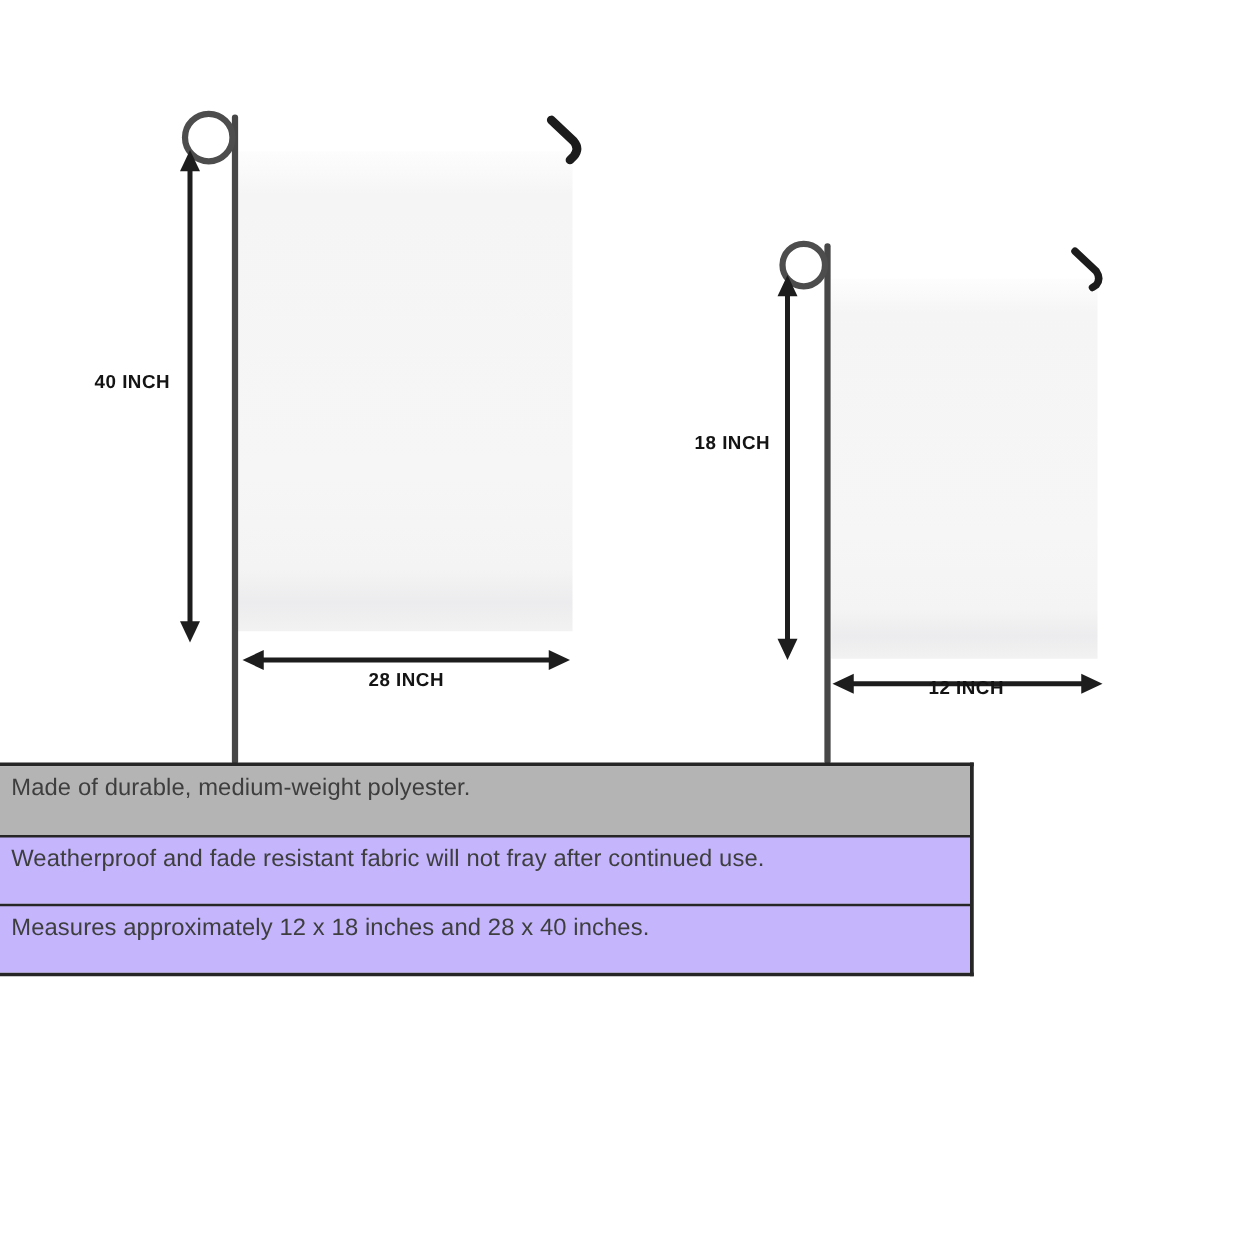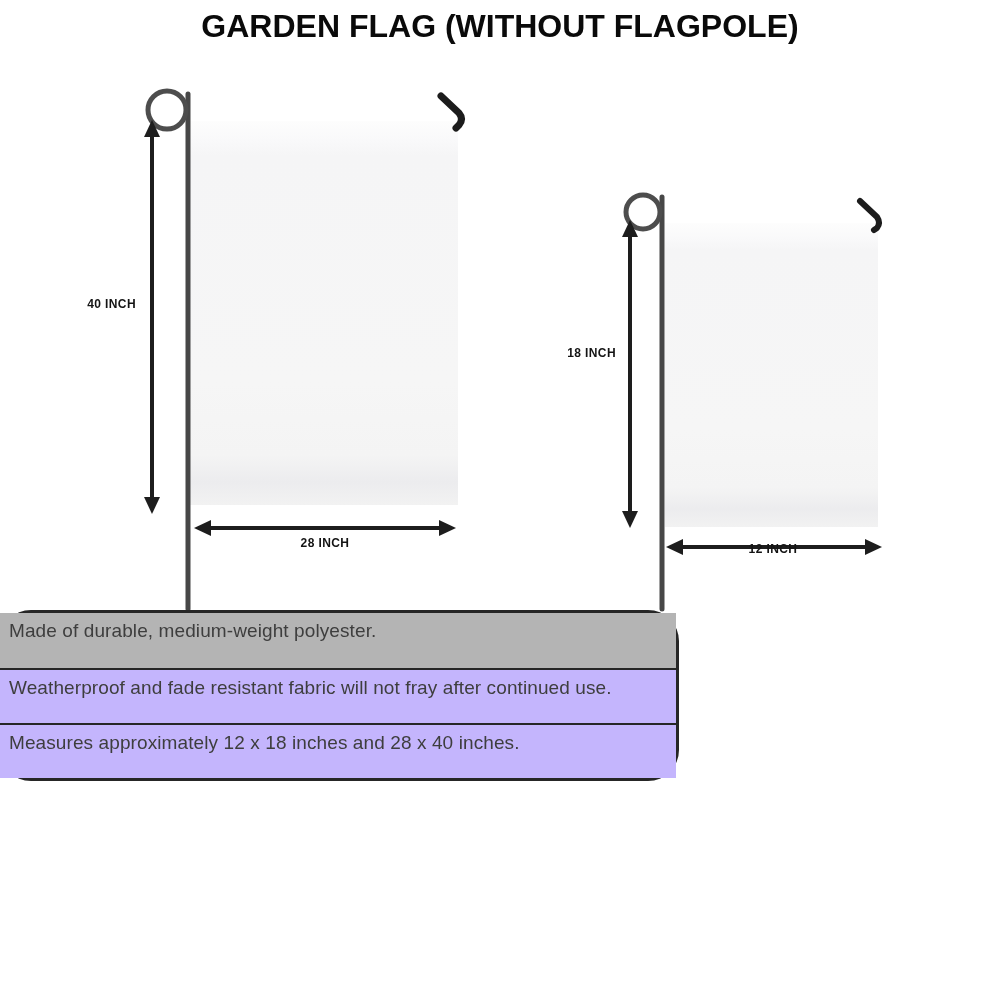--- a/index.html
+++ b/index.html
@@ -23,51 +23,49 @@
       #f6f6f6 68%, #f4f4f4 87%, #ececee 94%, #f2f2f2 100%);
   }
   .flag-large { left:188px; top:121px; width:270px; height:384px; }
   .flag-small { left:665px; top:223px; width:213px; height:304px; }
   .hw { position:absolute; }
   .hw-large { left:135px; top:80px; }
   .hw-small { left:610px; top:185px; }
   .dim-arrow { position:absolute; }
   .dim-label {
     position:absolute; color:#141414; font-weight:700;
-    font-size:12px; letter-spacing:0.4px; white-space:nowrap;
+    font-size:15px; letter-spacing:0.4px; white-space:nowrap;
   }
   .lbl-right { text-align:right; }
   .lbl-center { text-align:center; }
   #lbl-40 { left:30px;  top:297px; width:106px; }
   #lbl-28 { left:225px; top:536px; width:200px; }
   #lbl-18 { left:510px; top:346px; width:106px; }
   #lbl-12 { left:673px; top:542px; width:200px; }
   
   .features {
-    position:absolute; left:0; top:610px; width:679px;
+    position:absolute; left:0; top:610px; width:779px;
     border-top:3px solid #262626;
     border-right:3px solid #262626;
     border-bottom:3px solid #262626;
-    border-radius:31px;
   }
   .feature-row {
     height:55px; padding:7px 12px 0 9px;
     font-size:19px; color:#3e3e3e; letter-spacing:0.1px;
     background:#c4b5fd;
   }
   .feature-row + .feature-row { border-top:2px solid #262626; }
   .feature-row.shaded { background:#b4b4b4; }
 </style>
 </head>
 <body>
 
 <div class="page">
 
   <div class="title">
-    <div>GARDEN FLAG (WITHOUT FLAGPOLE)</div>
   </div>
 
   <div class="flag-canvas flag-large"></div>
 
   <svg class="hw hw-large" width="340" height="535" viewBox="0 0 340 535">
 
     <line x1="53" y1="14" x2="53" y2="529" stroke="#474747" stroke-width="5" stroke-linecap="round"></line>
 
     <circle cx="32" cy="30" r="19" fill="none" stroke="#4d4d4d" stroke-width="5"></circle>
 

